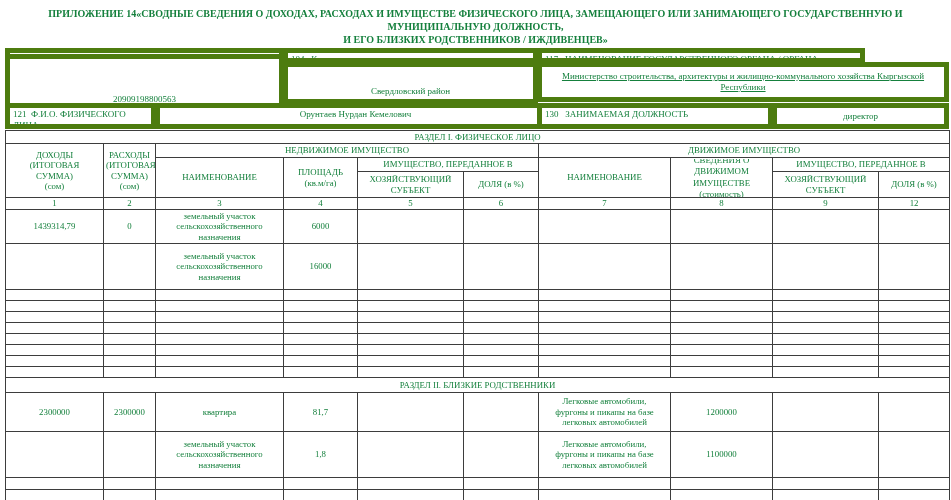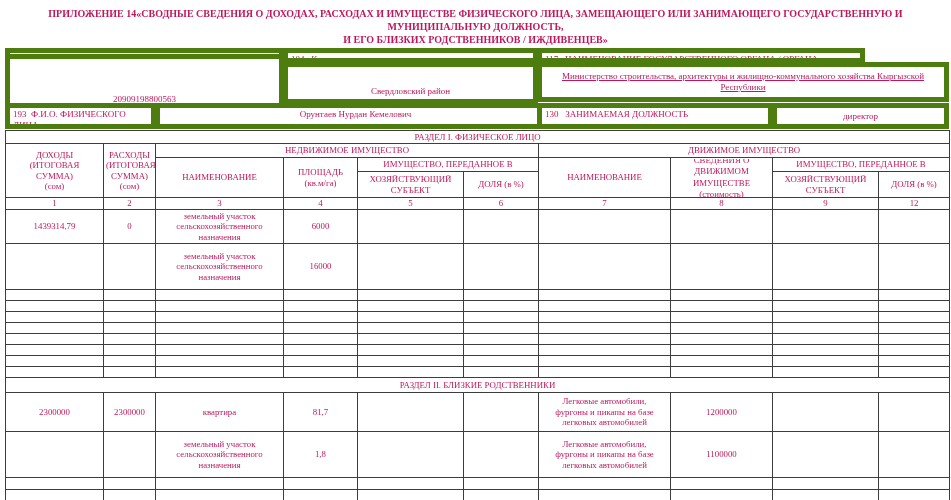--- a/index.html
+++ b/index.html
@@ -1,17 +1,17 @@
 <!DOCTYPE html>
 <html><head>
 <meta charset="utf-8">
 <style>
   html,body{margin:0;padding:0;background:#ffffff;}
   .page{position:relative;width:951px;height:500px;background:#fff;overflow:hidden;
-        font-family:"Liberation Serif",serif;color:#be185d;}
+        font-family:"Liberation Serif",serif;color:#15803d;}
   .title{position:absolute;top:7px;left:0;width:100%;text-align:center;
          font-size:10px;font-weight:bold;line-height:13px;}
   .cell{position:absolute;box-sizing:border-box;border:5px solid #4d7c0f;
         font-size:9px;line-height:11px;overflow:hidden;background:#fff;}
   .lbl{padding:1px 3px;white-space:pre-wrap;}
   .vbot{display:flex;align-items:flex-end;justify-content:center;text-align:center;padding:1px 2px 2px;}
   .vcen{display:flex;align-items:center;justify-content:center;text-align:center;padding:1px 10px;}
   .vtop{text-align:center;padding:1px 2px;}
   table.main{position:absolute;left:5px;top:130px;width:944px;border-collapse:collapse;
              table-layout:fixed;font-size:8.8px;}
@@ -37,21 +37,21 @@
   </div>
 
   <div class="cell lbl" style="left:5px;top:48px;width:279px;height:15px;">102  Идентификационный налоговый номер декларанта</div>
   <div class="cell lbl" style="left:283px;top:48px;width:255px;height:15px;">104   Код и наименование налогового органа</div>
   <div class="cell lbl" style="left:537px;top:48px;width:328px;height:15px;">117   НАИМЕНОВАНИЕ ГОСУДАРСТВЕННОГО ОРГАНА / ОРГАНА МЕСТНОГО</div>
 
   <div class="cell vbot" style="left:5px;top:54px;width:279px;height:58px;">20909198800563</div>
   <div class="cell vbot" style="left:283px;top:62px;width:255px;height:42px;">Свердловский район</div>
   <div class="cell vcen" style="left:537px;top:62px;width:412px;height:40px;text-decoration:underline;">Министерство строительства, архитектуры и жилищно-коммунального хозяйства Кыргызской Республики</div>
 
-  <div class="cell lbl" style="left:5px;top:103px;width:151px;height:26px;">193  Ф.И.О. ФИЗИЧЕСКОГО ЛИЦА</div>
+  <div class="cell lbl" style="left:5px;top:103px;width:151px;height:26px;">121  Ф.И.О. ФИЗИЧЕСКОГО ЛИЦА</div>
   <div class="cell vtop" style="left:155px;top:103px;width:401px;height:26px;">Орунтаев Нурдан Кемелович</div>
   <div class="cell lbl" style="left:537px;top:103px;width:236px;height:26px;">130   ЗАНИМАЕМАЯ ДОЛЖНОСТЬ</div>
   <div class="cell vcen" style="left:772px;top:103px;width:177px;height:26px;">директор</div>
 
   <table class="main">
     <colgroup>
       <col style="width:98px">
         <col style="width:52px">
         <col style="width:128px">
         <col style="width:74px">

